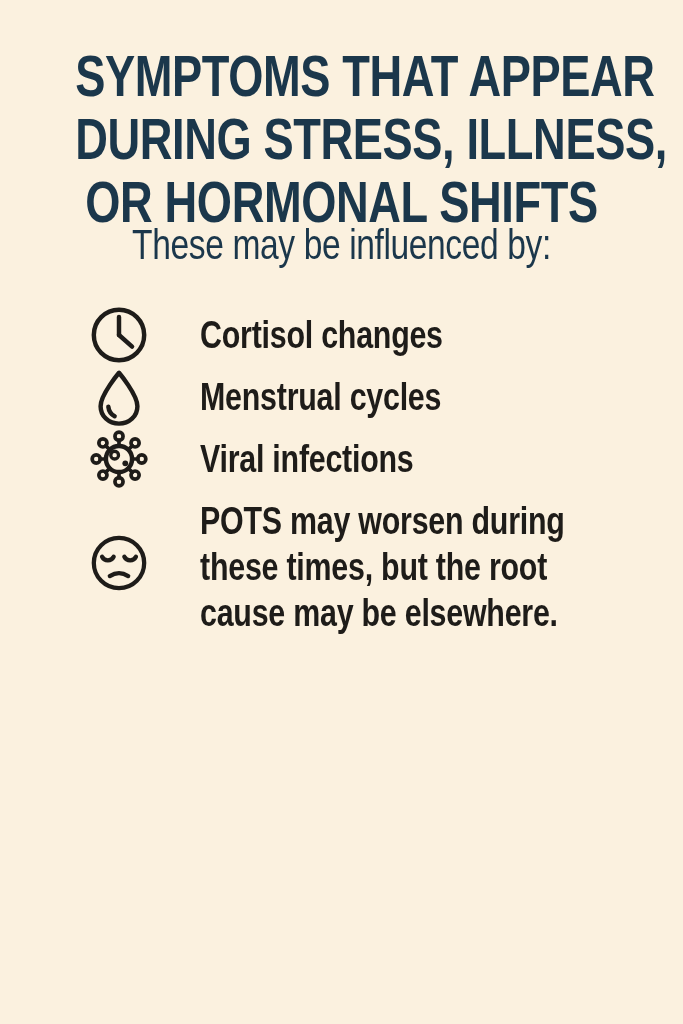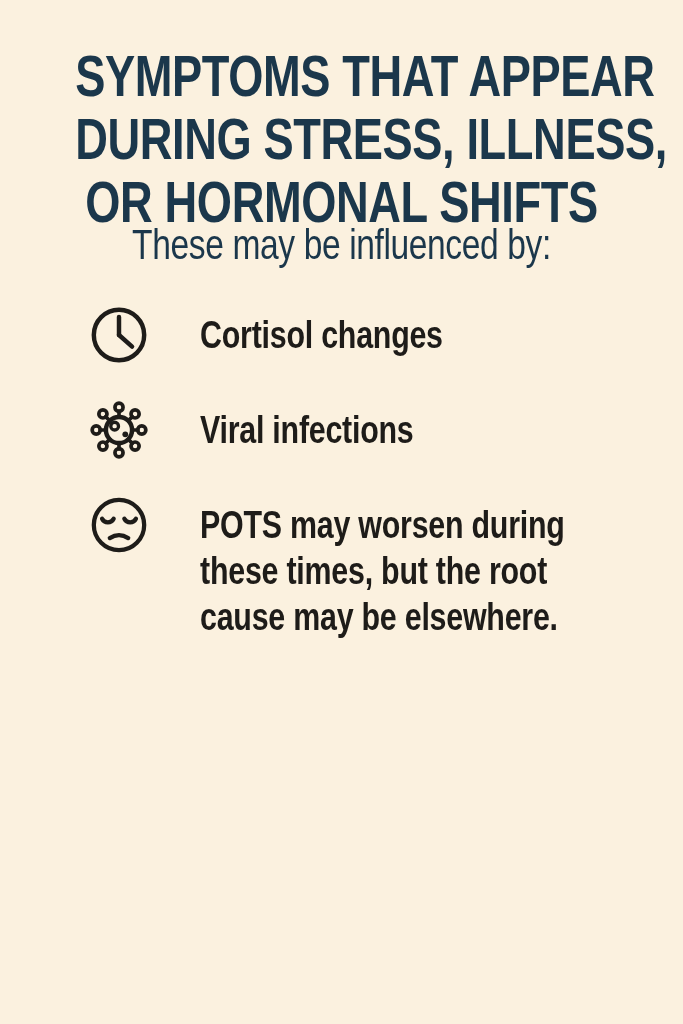--- a/index.html
+++ b/index.html
@@ -48,27 +48,26 @@
     white-space: nowrap;
   }
 
   
   .factors {
     list-style: none;
     margin-top: 34px;
     padding-left: 87px;
     display: flex;
     flex-direction: column;
-    gap: 33px;
   }
   .row {
     display: flex;
     align-items: center;
   }
-  .row.multiline { align-items: flex-start; }
+  .row.multiline { align-items: center; }
 
   .icon {
     flex: 0 0 64px;
     width: 64px;
     height: 62px;
     display: flex;
     align-items: center;
     justify-content: center;
     color: var(--ink);
   }
@@ -106,20 +105,29 @@
       <span class="icon">
         <svg viewBox="0 0 64 64" fill="none" stroke="currentColor" stroke-width="4.6" stroke-linecap="round" stroke-linejoin="round">
           <circle cx="32" cy="32" r="26"></circle>
           <path d="M32 32 V13.5"></path>
           <path d="M32 32 L45.5 44"></path>
         </svg>
       </span>
       <span class="label">Cortisol changes</span>
     </li>
 
+    <li class="row">
+      <span class="icon">
+        <svg viewBox="0 0 64 64" fill="none" stroke="currentColor" stroke-width="4.6" stroke-linecap="round" stroke-linejoin="round">
+          <path d="M32 7 C32 7 13 29.5 13 41.5 C13 52 21.5 59.5 32 59.5 C42.5 59.5 51 52 51 41.5 C51 29.5 32 7 32 7 Z"></path>
+          <path d="M21 42 C21.5 46.5 24 50 27.5 51.8"></path>
+        </svg>
+      </span>
+      <span class="label">Menstrual cycles</span>
+    </li>
 
     <li class="row">
       <span class="icon">
         <svg viewBox="0 0 64 64" fill="none" stroke="currentColor" stroke-linecap="round">
           <circle cx="32" cy="32" r="13.5" stroke-width="4.6"></circle>
           <g stroke-width="3.8">
             <line x1="32" y1="18.5" x2="32" y2="12.5"></line>
               <circle cx="32" cy="8.5" r="4.2"></circle>
             <line x1="41.5" y1="22.5" x2="45.8" y2="18.2"></line>
               <circle cx="48.6" cy="15.4" r="4.2"></circle>

